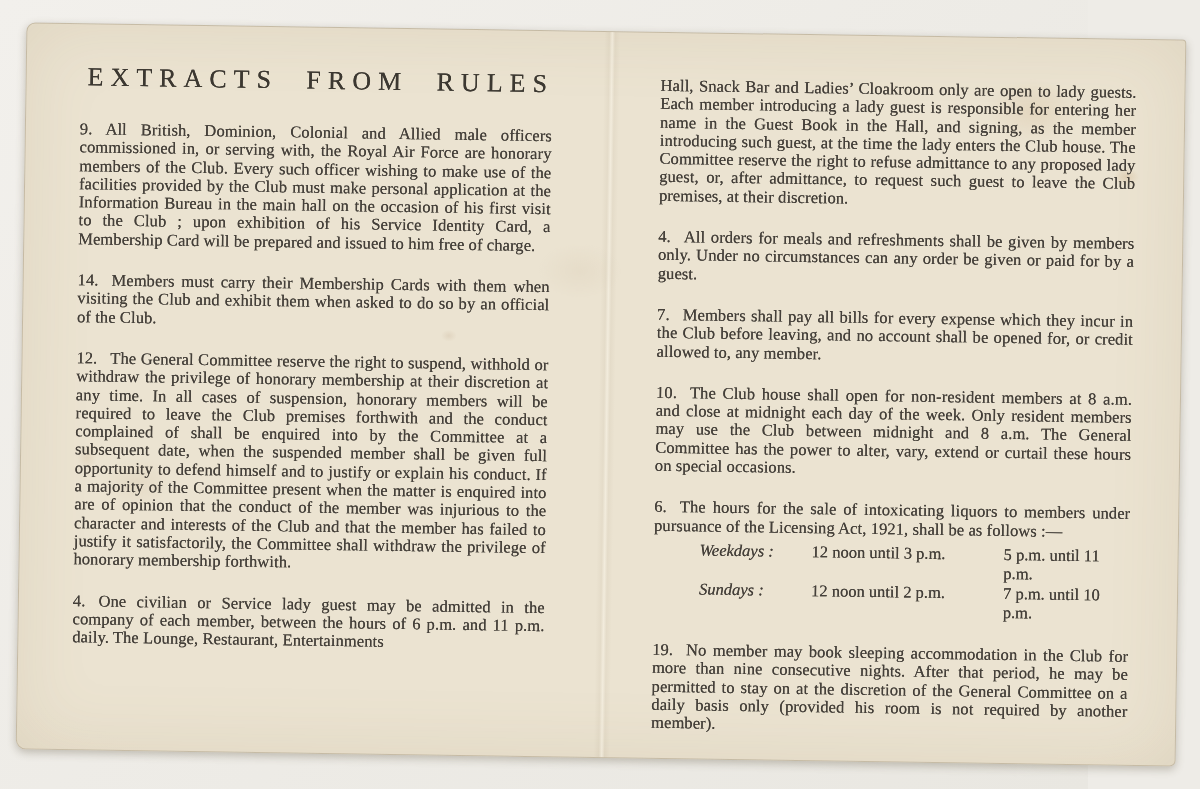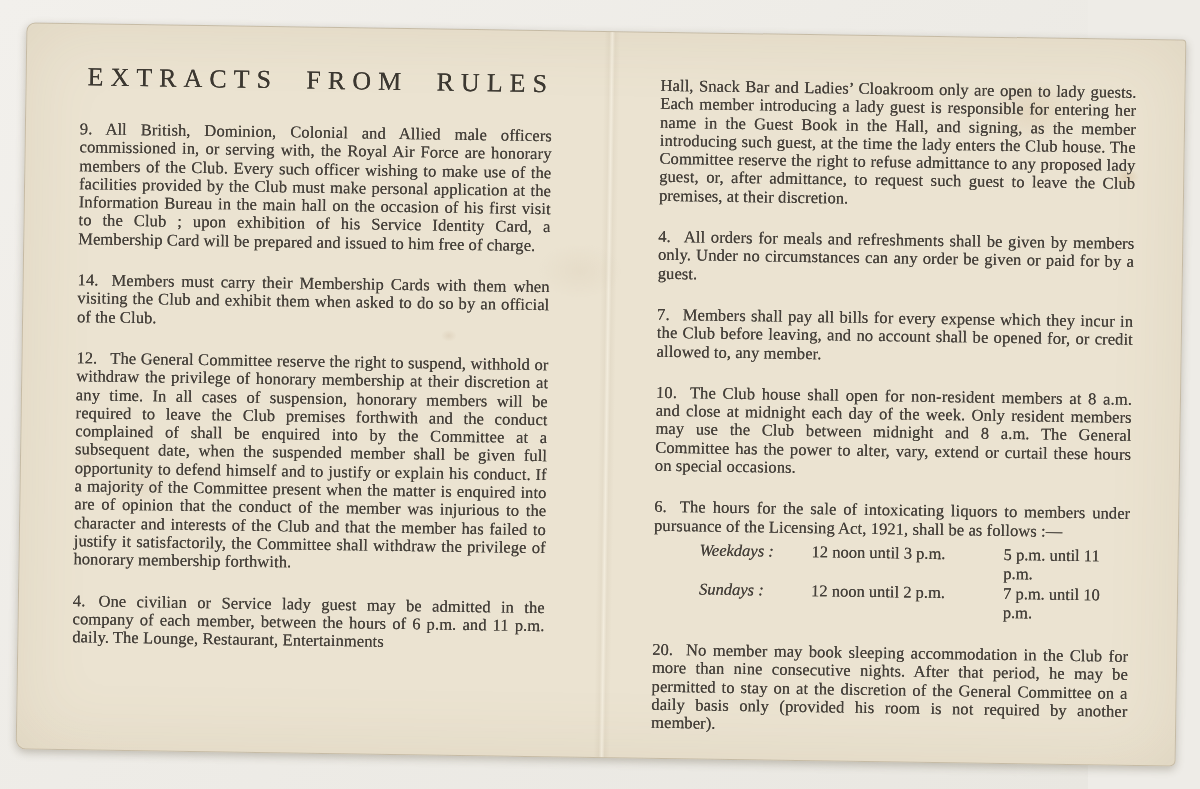--- a/index.html
+++ b/index.html
@@ -155,19 +155,19 @@
             <span class="sched-evening">5 p.m. until 11 p.m.</span>
           </div>
           <div class="sched-row">
             <span class="sched-day">Sundays :</span>
             <span class="sched-afternoon">12 noon until 2 p.m.</span>
             <span class="sched-evening">7 p.m. until 10 p.m.</span>
           </div>
         </div>
 
         <p class="para">
-          <span class="num">20.</span><span>No member may book sleeping accommodation in the Club for more than nine consecutive nights.  After that period, he may be permitted to stay on at the discretion of the General Committee on a daily basis only (provided his room is not required by another member).</span>
+          <span class="num">19.</span><span>No member may book sleeping accommodation in the Club for more than nine consecutive nights.  After that period, he may be permitted to stay on at the discretion of the General Committee on a daily basis only (provided his room is not required by another member).</span>
         </p>
       </div>
 
     </div>
   </div>
 </div>
 
 </body></html>

